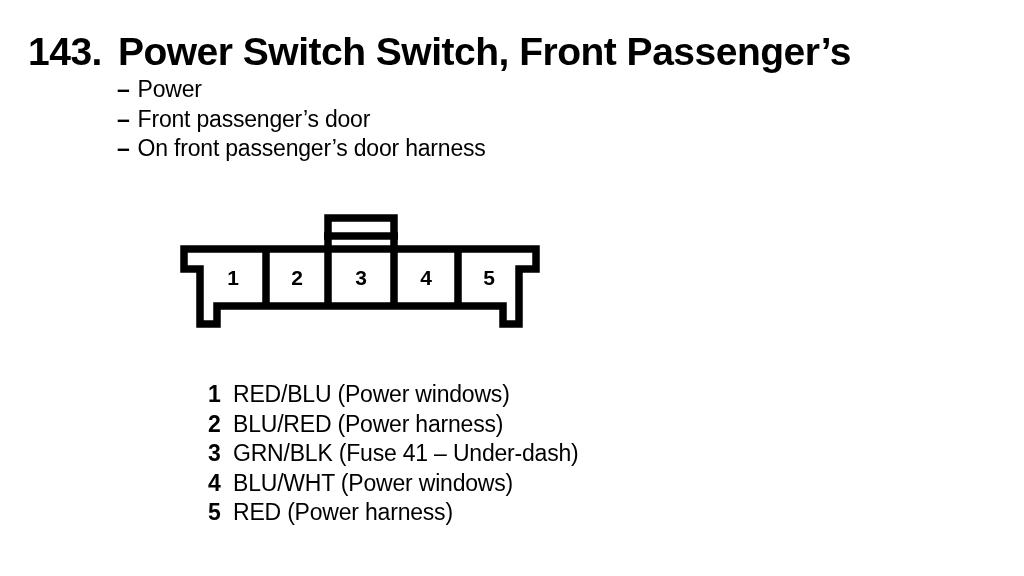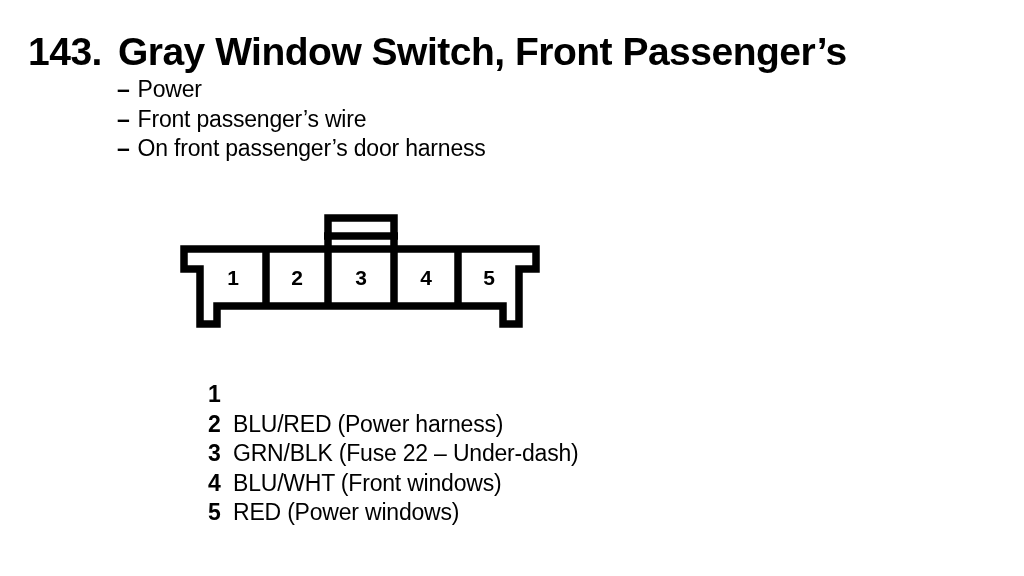--- a/index.html
+++ b/index.html
@@ -75,31 +75,31 @@
     font-weight: 700;
   }
 </style>
 </head>
 <body>
 
 <div class="page">
 
   <div class="heading">
     <span class="h-num">143.</span>
-    <span class="h-title">Gray Window Switch, Front Passenger’s</span>
+    <span class="h-title">Power Switch Switch, Front Passenger’s</span>
   </div>
 
   <div class="attrs">
     <div class="attr">
       <span class="dash">–</span>
       <span>Power</span>
     </div>
     <div class="attr">
       <span class="dash">–</span>
-      <span>Front passenger’s wire</span>
+      <span>Front passenger’s door</span>
     </div>
     <div class="attr">
       <span class="dash">–</span>
       <span>On front passenger’s door harness</span>
     </div>
   </div>
 
   <svg class="diagram" width="1024" height="576" viewBox="0 0 1024 576" xmlns="http://www.w3.org/2000/svg">
 
     <path d="M328 252 V218 H394 V252" fill="var(--paper,#ffffff)" stroke="var(--ink,#000000)" stroke-width="7.5"></path>
@@ -114,32 +114,33 @@
       <text x="297" y="285">2</text>
       <text x="361" y="285">3</text>
       <text x="426" y="285">4</text>
       <text x="489" y="285">5</text>
     </g>
   </svg>
 
   <div class="pinout">
     <div class="pin-row">
       <span class="pin-num">1</span>
+      <span class="pin-desc">RED/BLU (Power windows)</span>
     </div>
     <div class="pin-row">
       <span class="pin-num">2</span>
       <span class="pin-desc">BLU/RED (Power harness)</span>
     </div>
     <div class="pin-row">
       <span class="pin-num">3</span>
-      <span class="pin-desc">GRN/BLK (Fuse 22 – Under-dash)</span>
+      <span class="pin-desc">GRN/BLK (Fuse 41 – Under-dash)</span>
     </div>
     <div class="pin-row">
       <span class="pin-num">4</span>
-      <span class="pin-desc">BLU/WHT (Front windows)</span>
+      <span class="pin-desc">BLU/WHT (Power windows)</span>
     </div>
     <div class="pin-row">
       <span class="pin-num">5</span>
-      <span class="pin-desc">RED (Power windows)</span>
+      <span class="pin-desc">RED (Power harness)</span>
     </div>
   </div>
 
 </div>
 
 </body></html>

